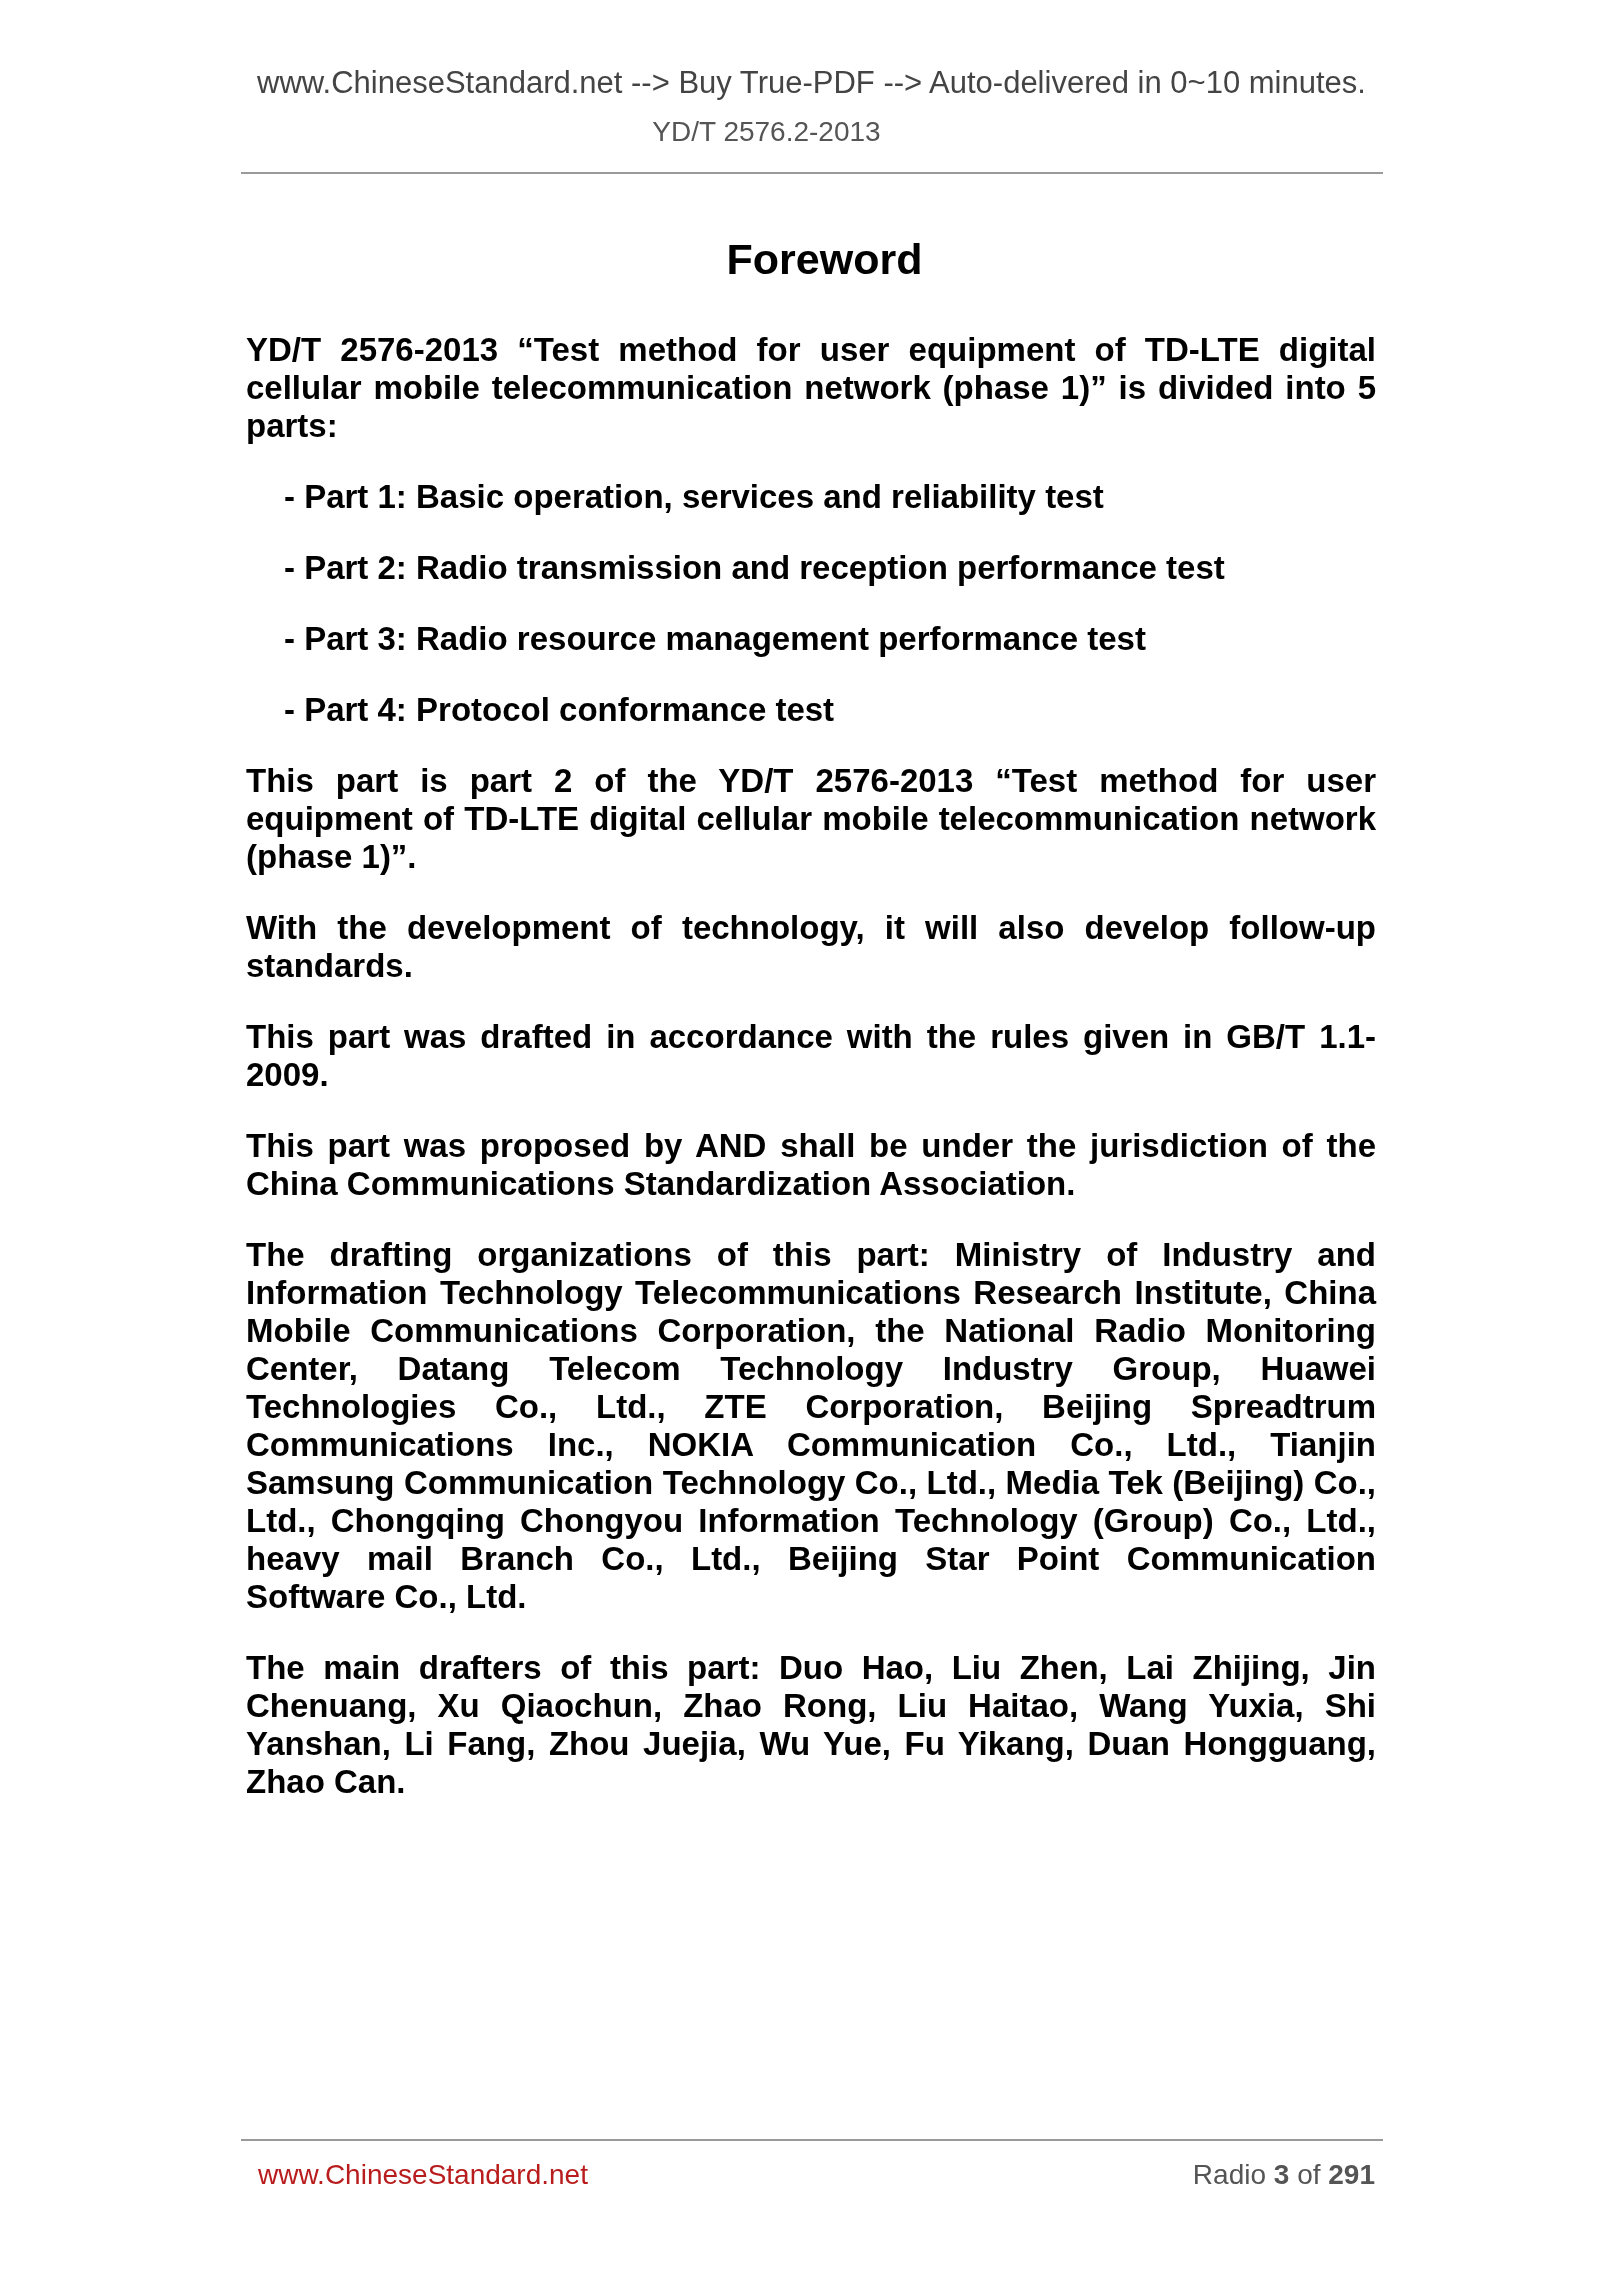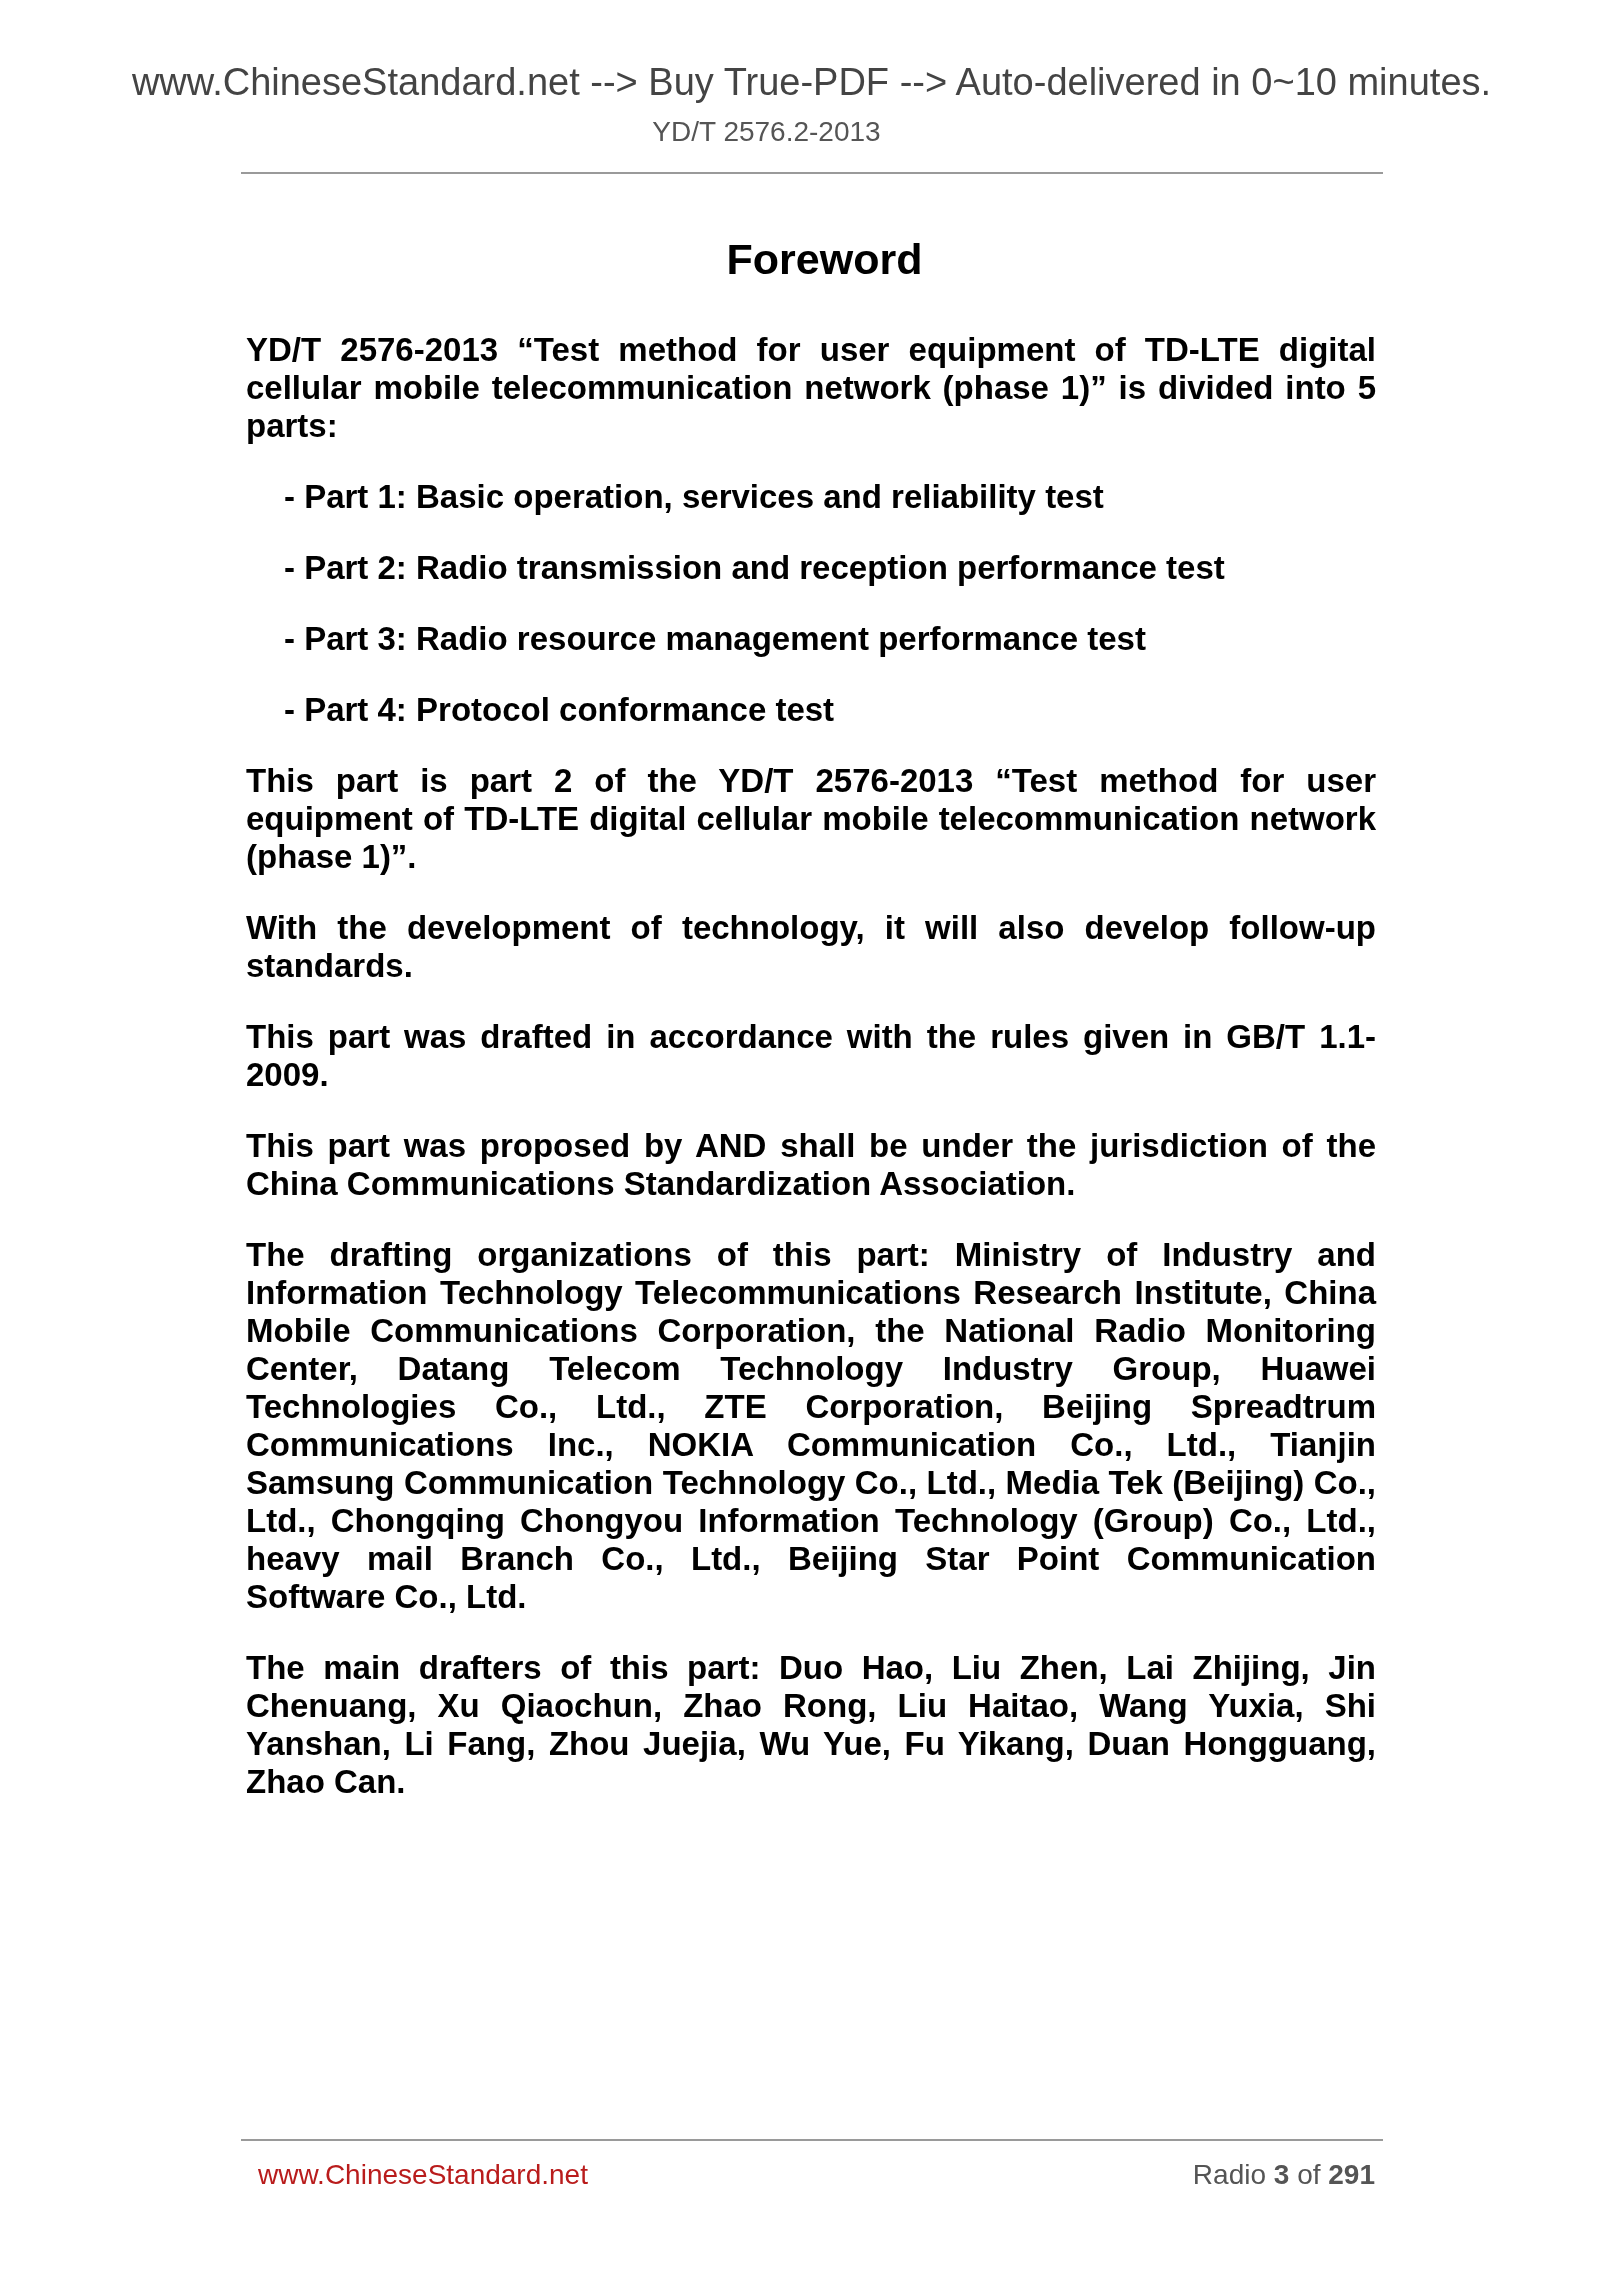--- a/index.html
+++ b/index.html
@@ -14,21 +14,21 @@
       overflow: hidden;
       font-family: "Liberation Sans", sans-serif;
       color: #000000;
     }
     .hdr-line1 {
       position: absolute;
       left: 0;
       top: 59px;
       width: 1623px;
       text-align: center;
-      font-size: 38px;
+      font-size: 31px;
       line-height: 47px;
       color: #444444;
       white-space: nowrap;
     }
     .hdr-line2 {
       position: absolute;
       left: 0;
       top: 113px;
       width: 1533px;
       text-align: center;

